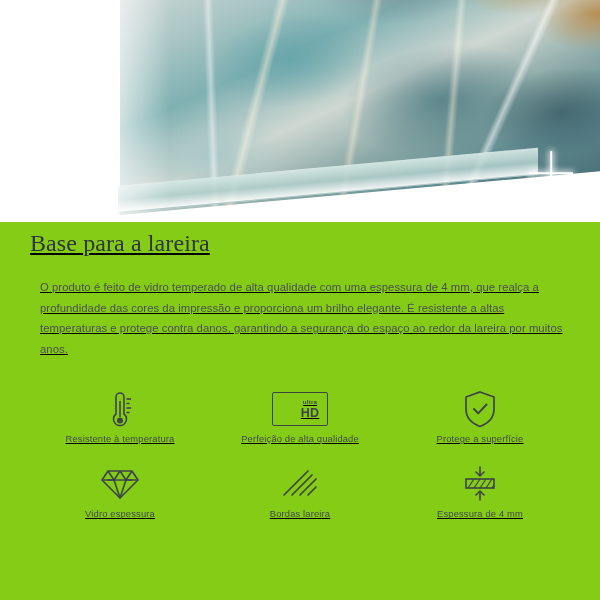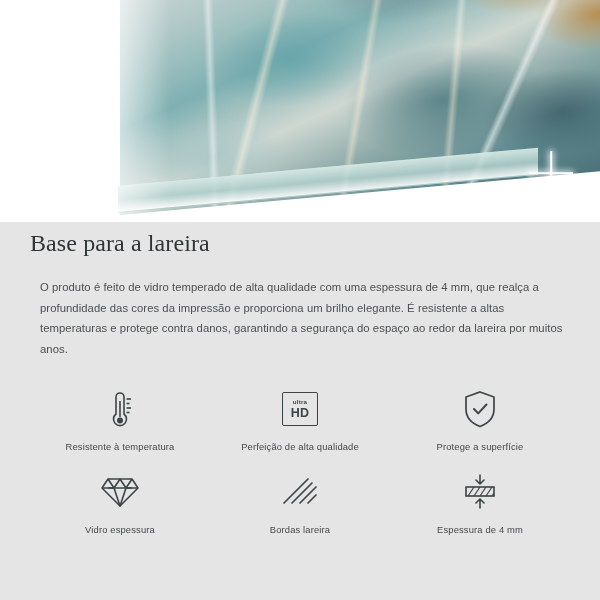--- a/index.html
+++ b/index.html
@@ -10,22 +10,23 @@
     width: 600px;
     height: 600px;
     background: #ffffff;
     font-family: "Liberation Sans", sans-serif;
     overflow: hidden;
   }
   .page {
     position: relative;
     width: 600px;
     height: 600px;
-    background: #e5e5e5;
+    background: #84cc16;
     box-sizing: border-box;
+    text-decoration: underline;
   }
 
   
   .hero {
     position: relative;
     width: 600px;
     height: 222px;
     overflow: hidden;
     background: #ffffff;
   }
@@ -146,35 +147,36 @@
     justify-content: flex-start;
     padding: 4px 6px 0 6px;
   }
   .feature-icon {
     height: 46px;
     display: flex;
     align-items: center;
     justify-content: center;
   }
   .feature-label {
-    margin-top: 9px;
+    margin-top: 1px;
     font-size: 9.4px;
     color: #43484b;
     letter-spacing: 0.15px;
     line-height: 1.3;
   }
   .hd-box {
     width: 34px; height: 32px;
     border: 1.6px solid #3d4447;
     border-radius: 2px;
     display: flex;
     flex-direction: column;
     align-items: center;
     justify-content: center;
     line-height: 1;
+    padding-left: 20px;
   }
   .hd-ultra {
     font-size: 6.2px;
     letter-spacing: 0.2px;
     color: #3d4447;
     font-weight: 700;
     margin-bottom: 1px;
   }
   .hd-main {
     font-size: 12.5px;

